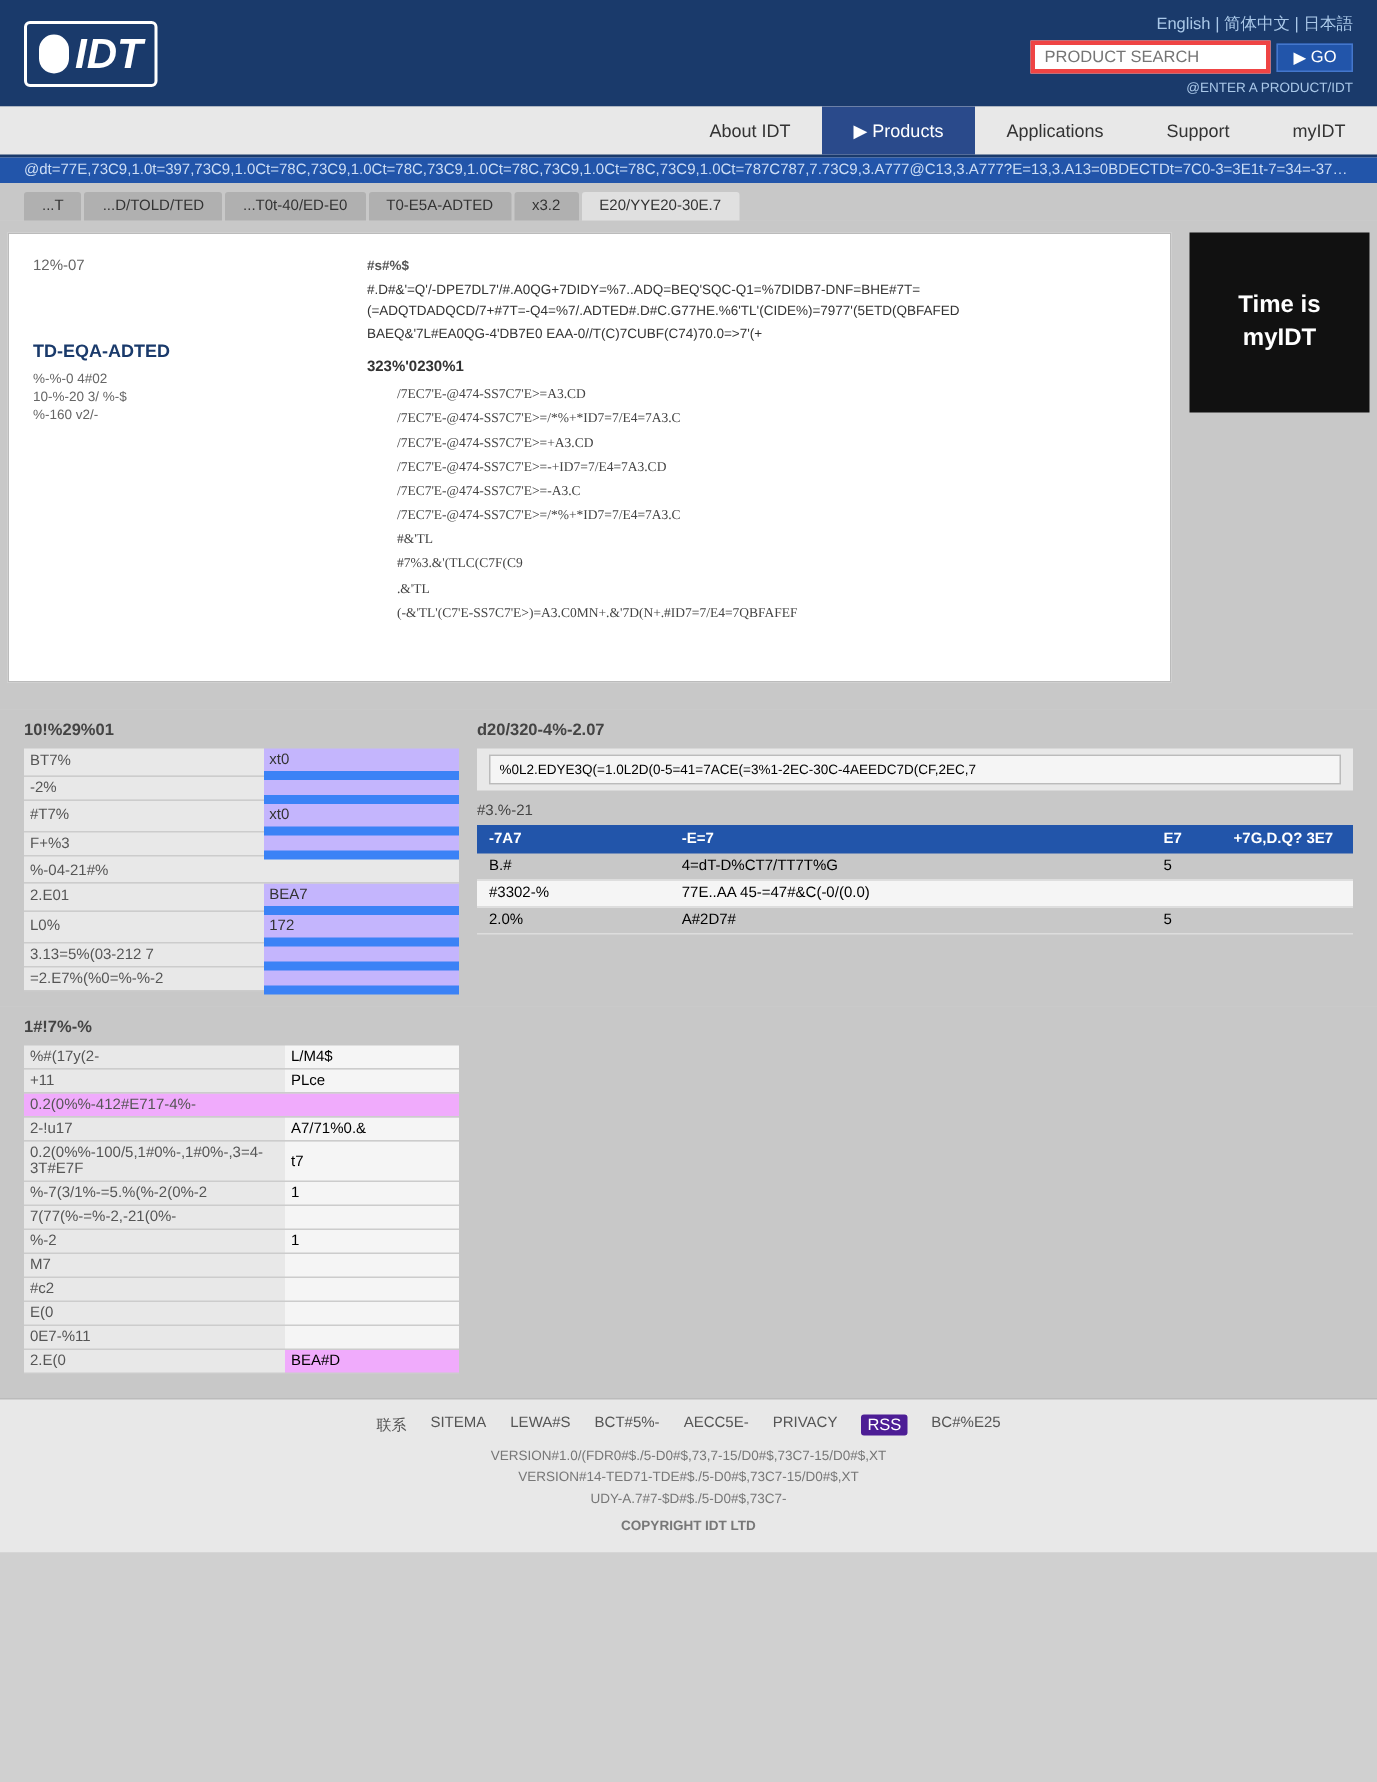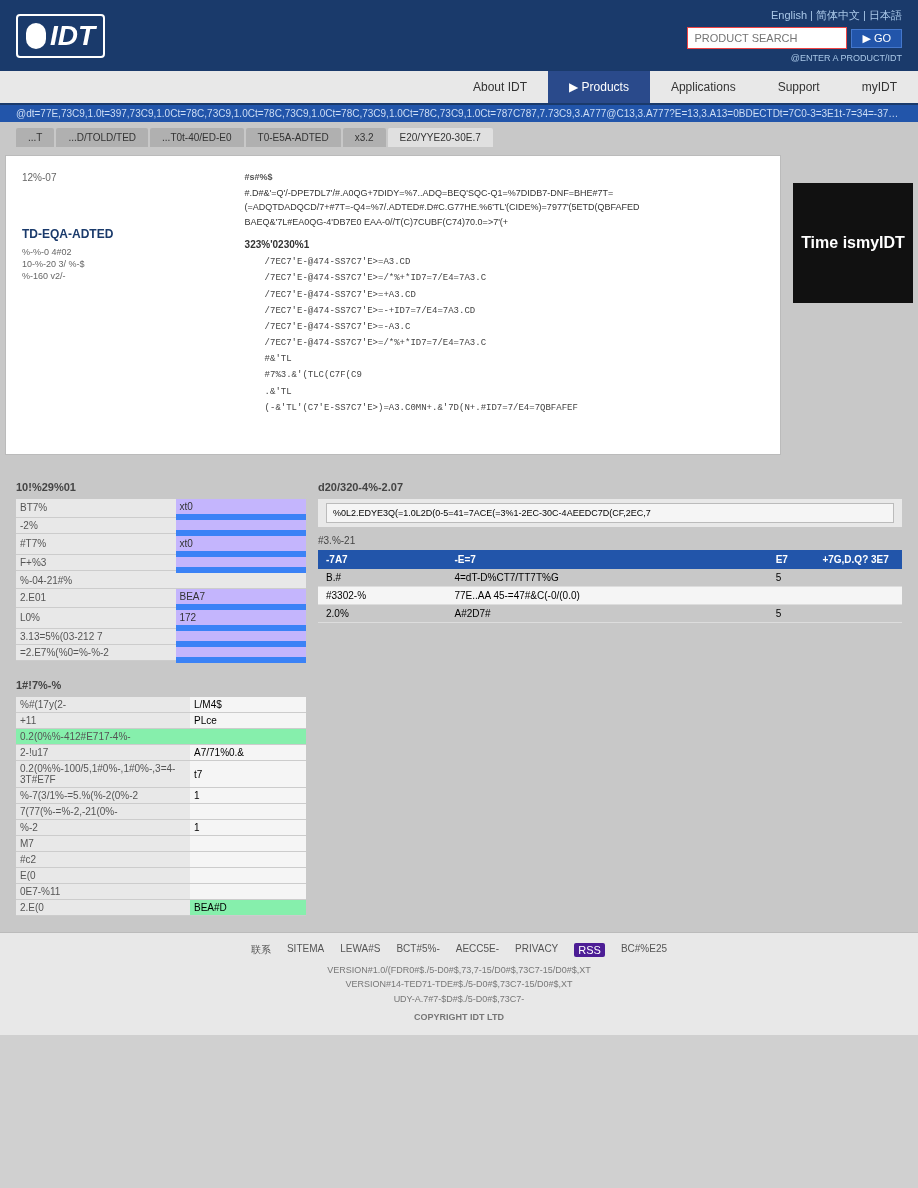--- a/index.html
+++ b/index.html
@@ -5,21 +5,21 @@
     * { margin: 0; padding: 0; box-sizing: border-box; }
     body { font-family: Arial, sans-serif; font-size: 11px; background: #d0d0d0; width: 918px; }
 
     
     .header { background: #1a3a6b; padding: 8px 16px; display: flex; align-items: center; justify-content: space-between; }
     .logo-area { display: flex; align-items: center; }
     .logo-box { background: #1a3a6b; border: 2px solid white; border-radius: 4px; padding: 4px 8px; display: flex; align-items: center; gap: 6px; }
     .header-right { display: flex; flex-direction: column; align-items: flex-end; gap: 4px; margin-left: 16px; }
     .lang-links { color: #aac8e8; font-size: 11px; }
     .search-row { display: flex; align-items: center; gap: 4px; }
-    .search-input { width: 160px; height: 22px; padding: 2px 6px; font-size: 11px; border: 1px solid #ef4444; }
+    .search-input { width: 160px; height: 22px; padding: 2px 6px; font-size: 11px; border: 3px solid #ef4444; }
     .go-btn { background: #2255aa; color: white; border: 1px solid #4477cc; padding: 2px 10px; font-size: 11px; cursor: pointer; display: flex; align-items: center; gap: 3px; }
 
     
     .nav-bar { background: #e8e8e8; border-bottom: 2px solid #1a3a6b; display: flex; justify-content: flex-end; }
     .nav-item { padding: 8px 20px; font-size: 12px; color: #333; cursor: pointer; border: 1px solid transparent; }
     .nav-item.products { background: #2a4a8b; color: white; display: flex; align-items: center; gap: 4px; }
 
     
     .breadcrumb-bar { background: #2255aa; padding: 3px 16px; font-size: 10px; color: #ccddf5; overflow: hidden; white-space: nowrap; text-overflow: ellipsis; }
 
@@ -27,26 +27,26 @@
     .page-tabs { background: #c8c8c8; display: flex; padding: 6px 16px 0; gap: 2px; }
     .page-tab { background: #b0b0b0; padding: 4px 12px; font-size: 10px; color: #333; cursor: pointer; border-radius: 2px 2px 0 0; }
     .page-tab.active { background: #e0e0e0; }
 
     
     .main-area { background: #c8c8c8; padding: 8px 5px; display: flex; gap: 12px; justify-content: flex-end; }
     .content-left { flex: 1; }
     .content-right { width: 120px; }
 
     
-    .ad-box { width: 120px; height: 120px; background: #111; display: flex; align-items: center; justify-content: center; flex-direction: row; margin-top: 28px; }
+    .ad-box { width: 120px; height: 120px; background: #111; display: flex; align-items: center; justify-content: center; flex-direction: column; }
     .ad-text { color: white; font-size: 16px; font-weight: bold; text-align: center; line-height: 1.4; }
 
     
     .main-content-box { background: white; border: 1px solid #bbb; padding: 16px; margin-bottom: 10px; min-height: 300px; }
-    .code-block { font-size: 9px; color: #444; font-family: Liberation Mono, monospace; line-height: 1.8; margin-left: 20px; }
+    .code-block { font-size: 9px; color: #444; font-family: Liberation Serif, serif; line-height: 1.8; margin-left: 20px; }
     .code-line { display: block; }
 
     
     .lower-area { background: #c8c8c8; padding: 8px 16px; display: flex; gap: 12px; }
     .lower-left { width: 290px; }
     .lower-right { flex: 1; }
 
     
     .section-header { font-size: 11px; color: #444; margin-bottom: 6px; font-weight: bold; }
 
@@ -66,21 +66,21 @@
     .results-table td { padding: 3px 8px; font-size: 10px; border-bottom: 1px solid #ddd; }
     .results-table tr:nth-child(even) td { background: #f5f5f5; }
 
     
     .bottom-section { background: #c8c8c8; padding: 8px 16px 16px; }
     .bottom-form { width: 290px; }
     .bottom-form-table { width: 100%; border-collapse: collapse; }
     .bottom-form-table td { padding: 2px 4px; font-size: 10px; border-bottom: 1px solid #ccc; }
     .bottom-form-table .label-cell { background: #e8e8e8; color: #555; width: 60%; }
     .bottom-form-table .value-cell { background: #f5f5f5; }
-    .bottom-form-table .blue-cell { background: #86efac; }
+    .bottom-form-table .blue-cell { background: #f0abfc; }
 
     
     .footer { background: #e8e8e8; border-top: 1px solid #bbb; padding: 10px 16px; text-align: center; }
     .footer-links { display: flex; justify-content: center; gap: 16px; margin-bottom: 6px; font-size: 10px; color: #555; }
     .footer-links a { color: #555; text-decoration: none; }
     .footer-text { font-size: 9px; color: #777; line-height: 1.6; }
     .rss-badge { display: inline-flex; align-items: center; background: #4c1d95; color: white; font-size: 11px; padding: 1px 4px; border-radius: 2px; }
   </style>
 </head>
 <body>

